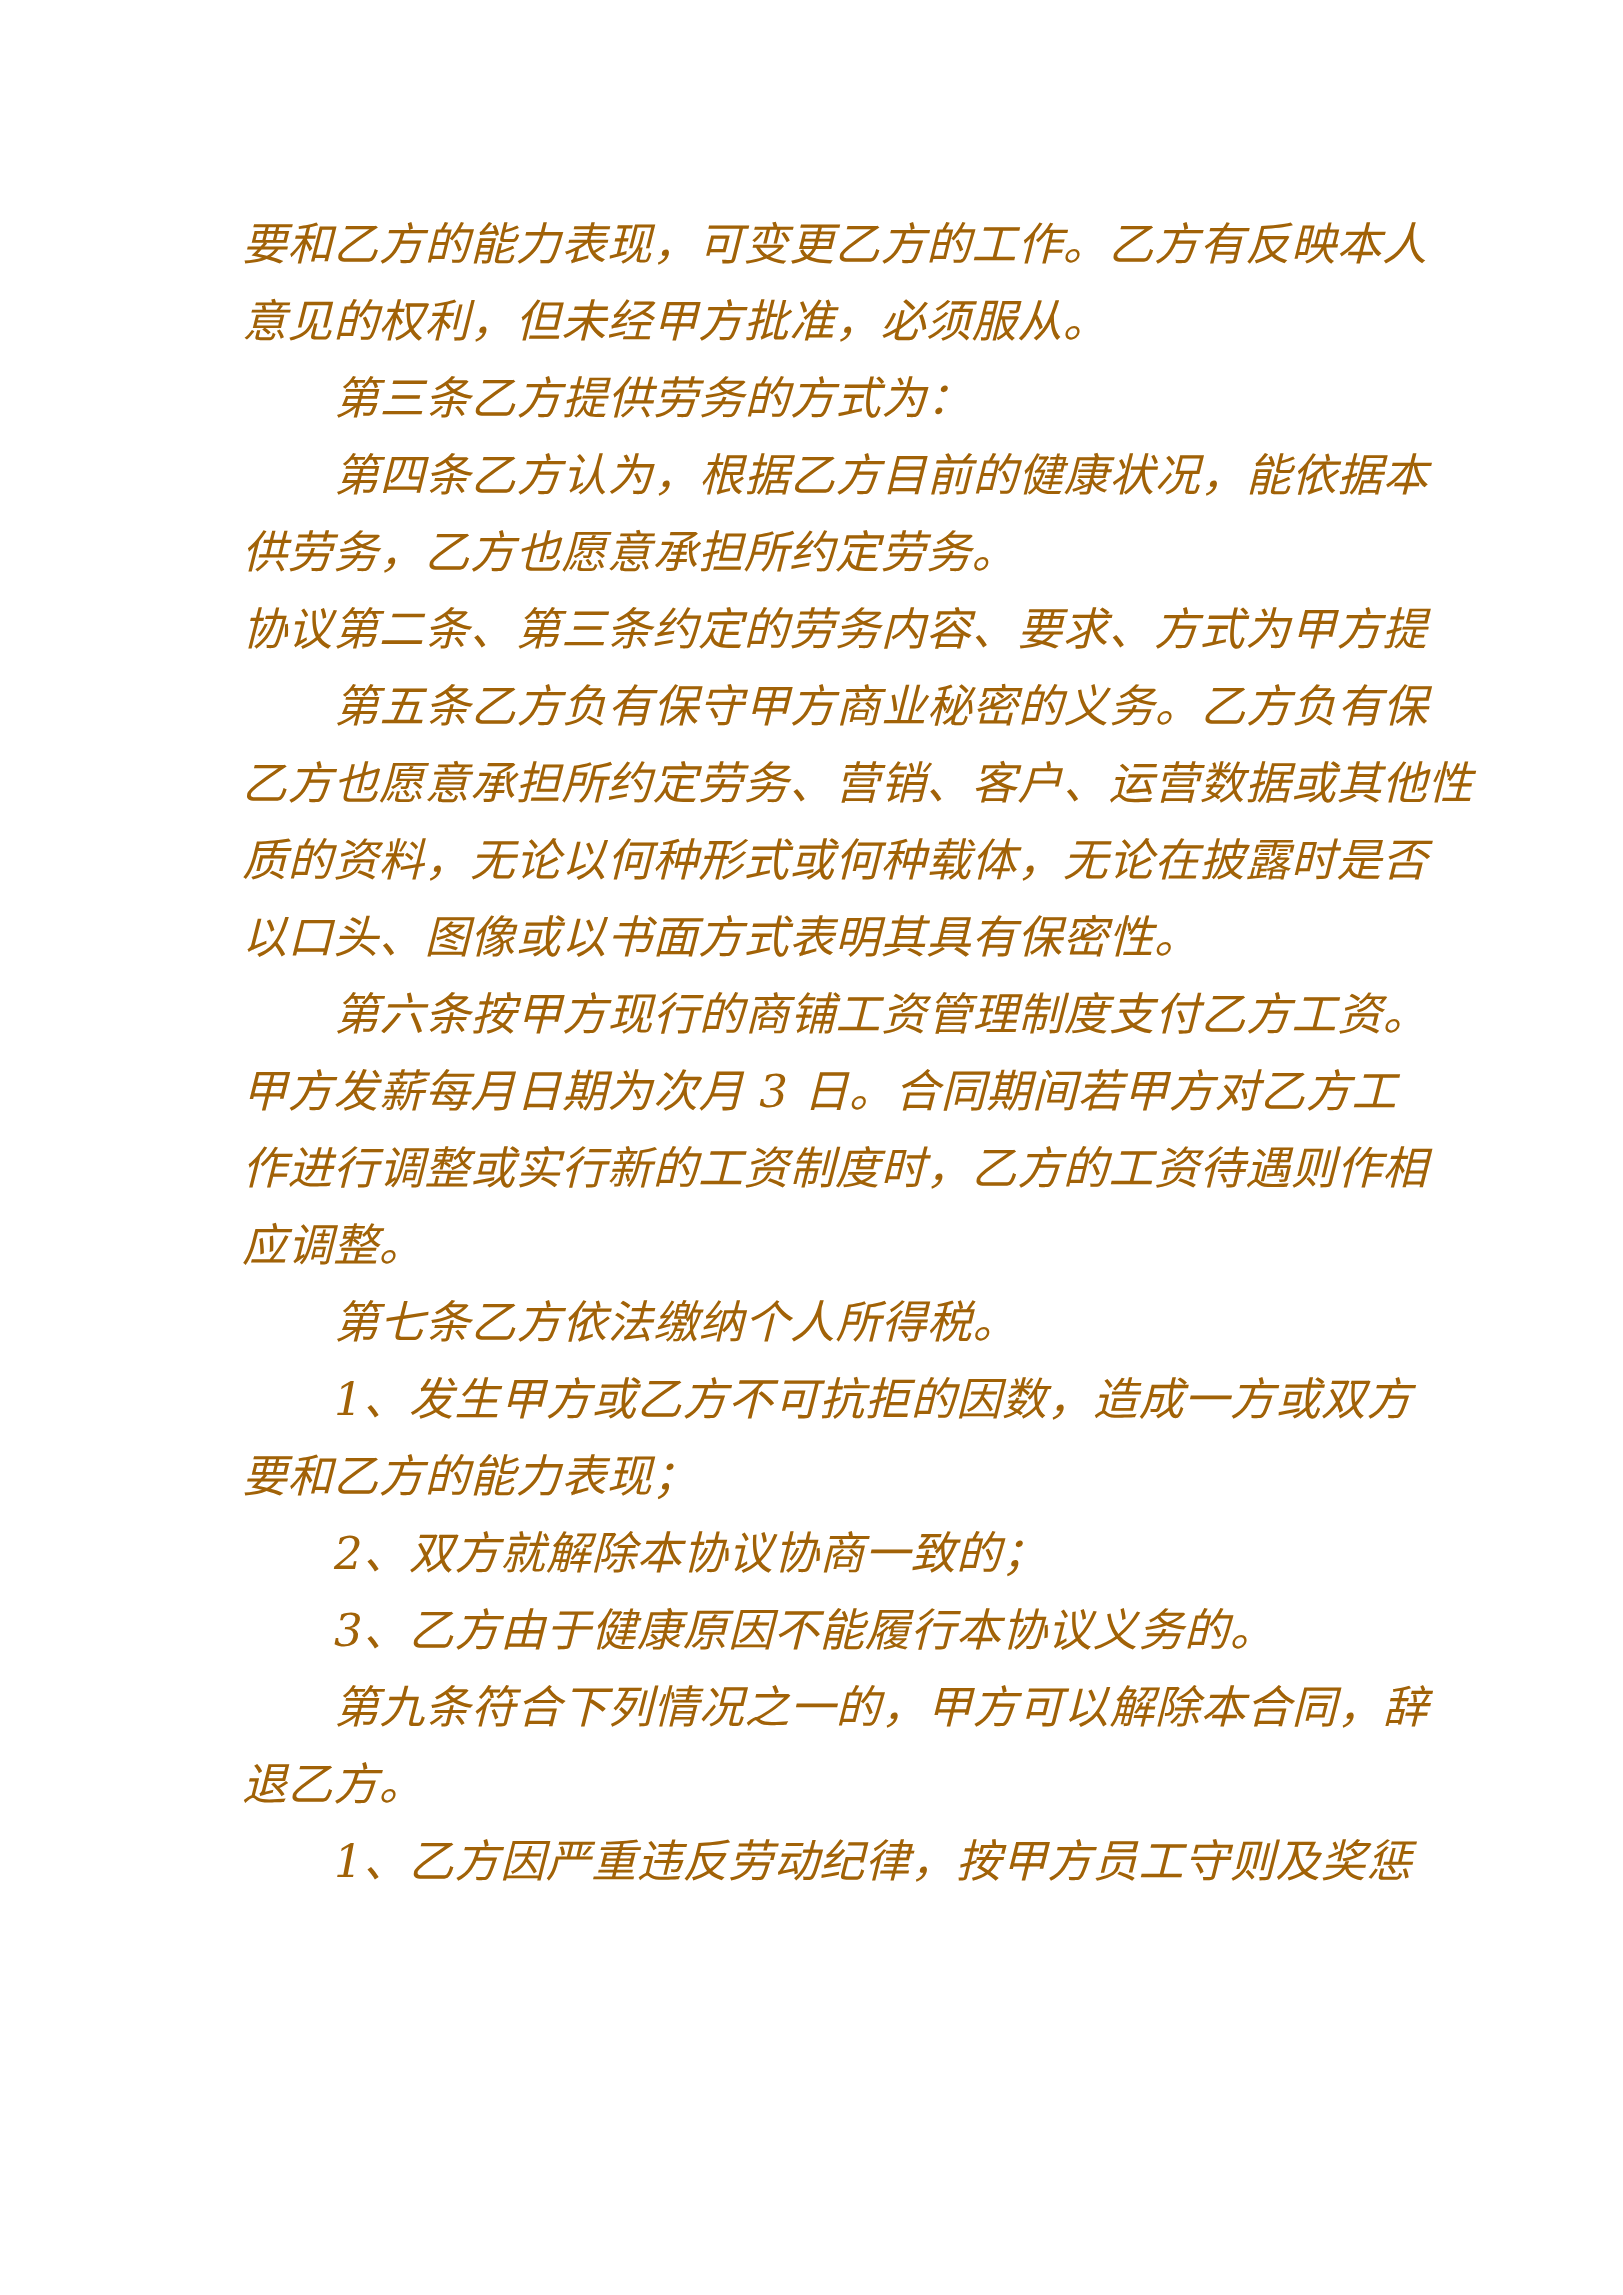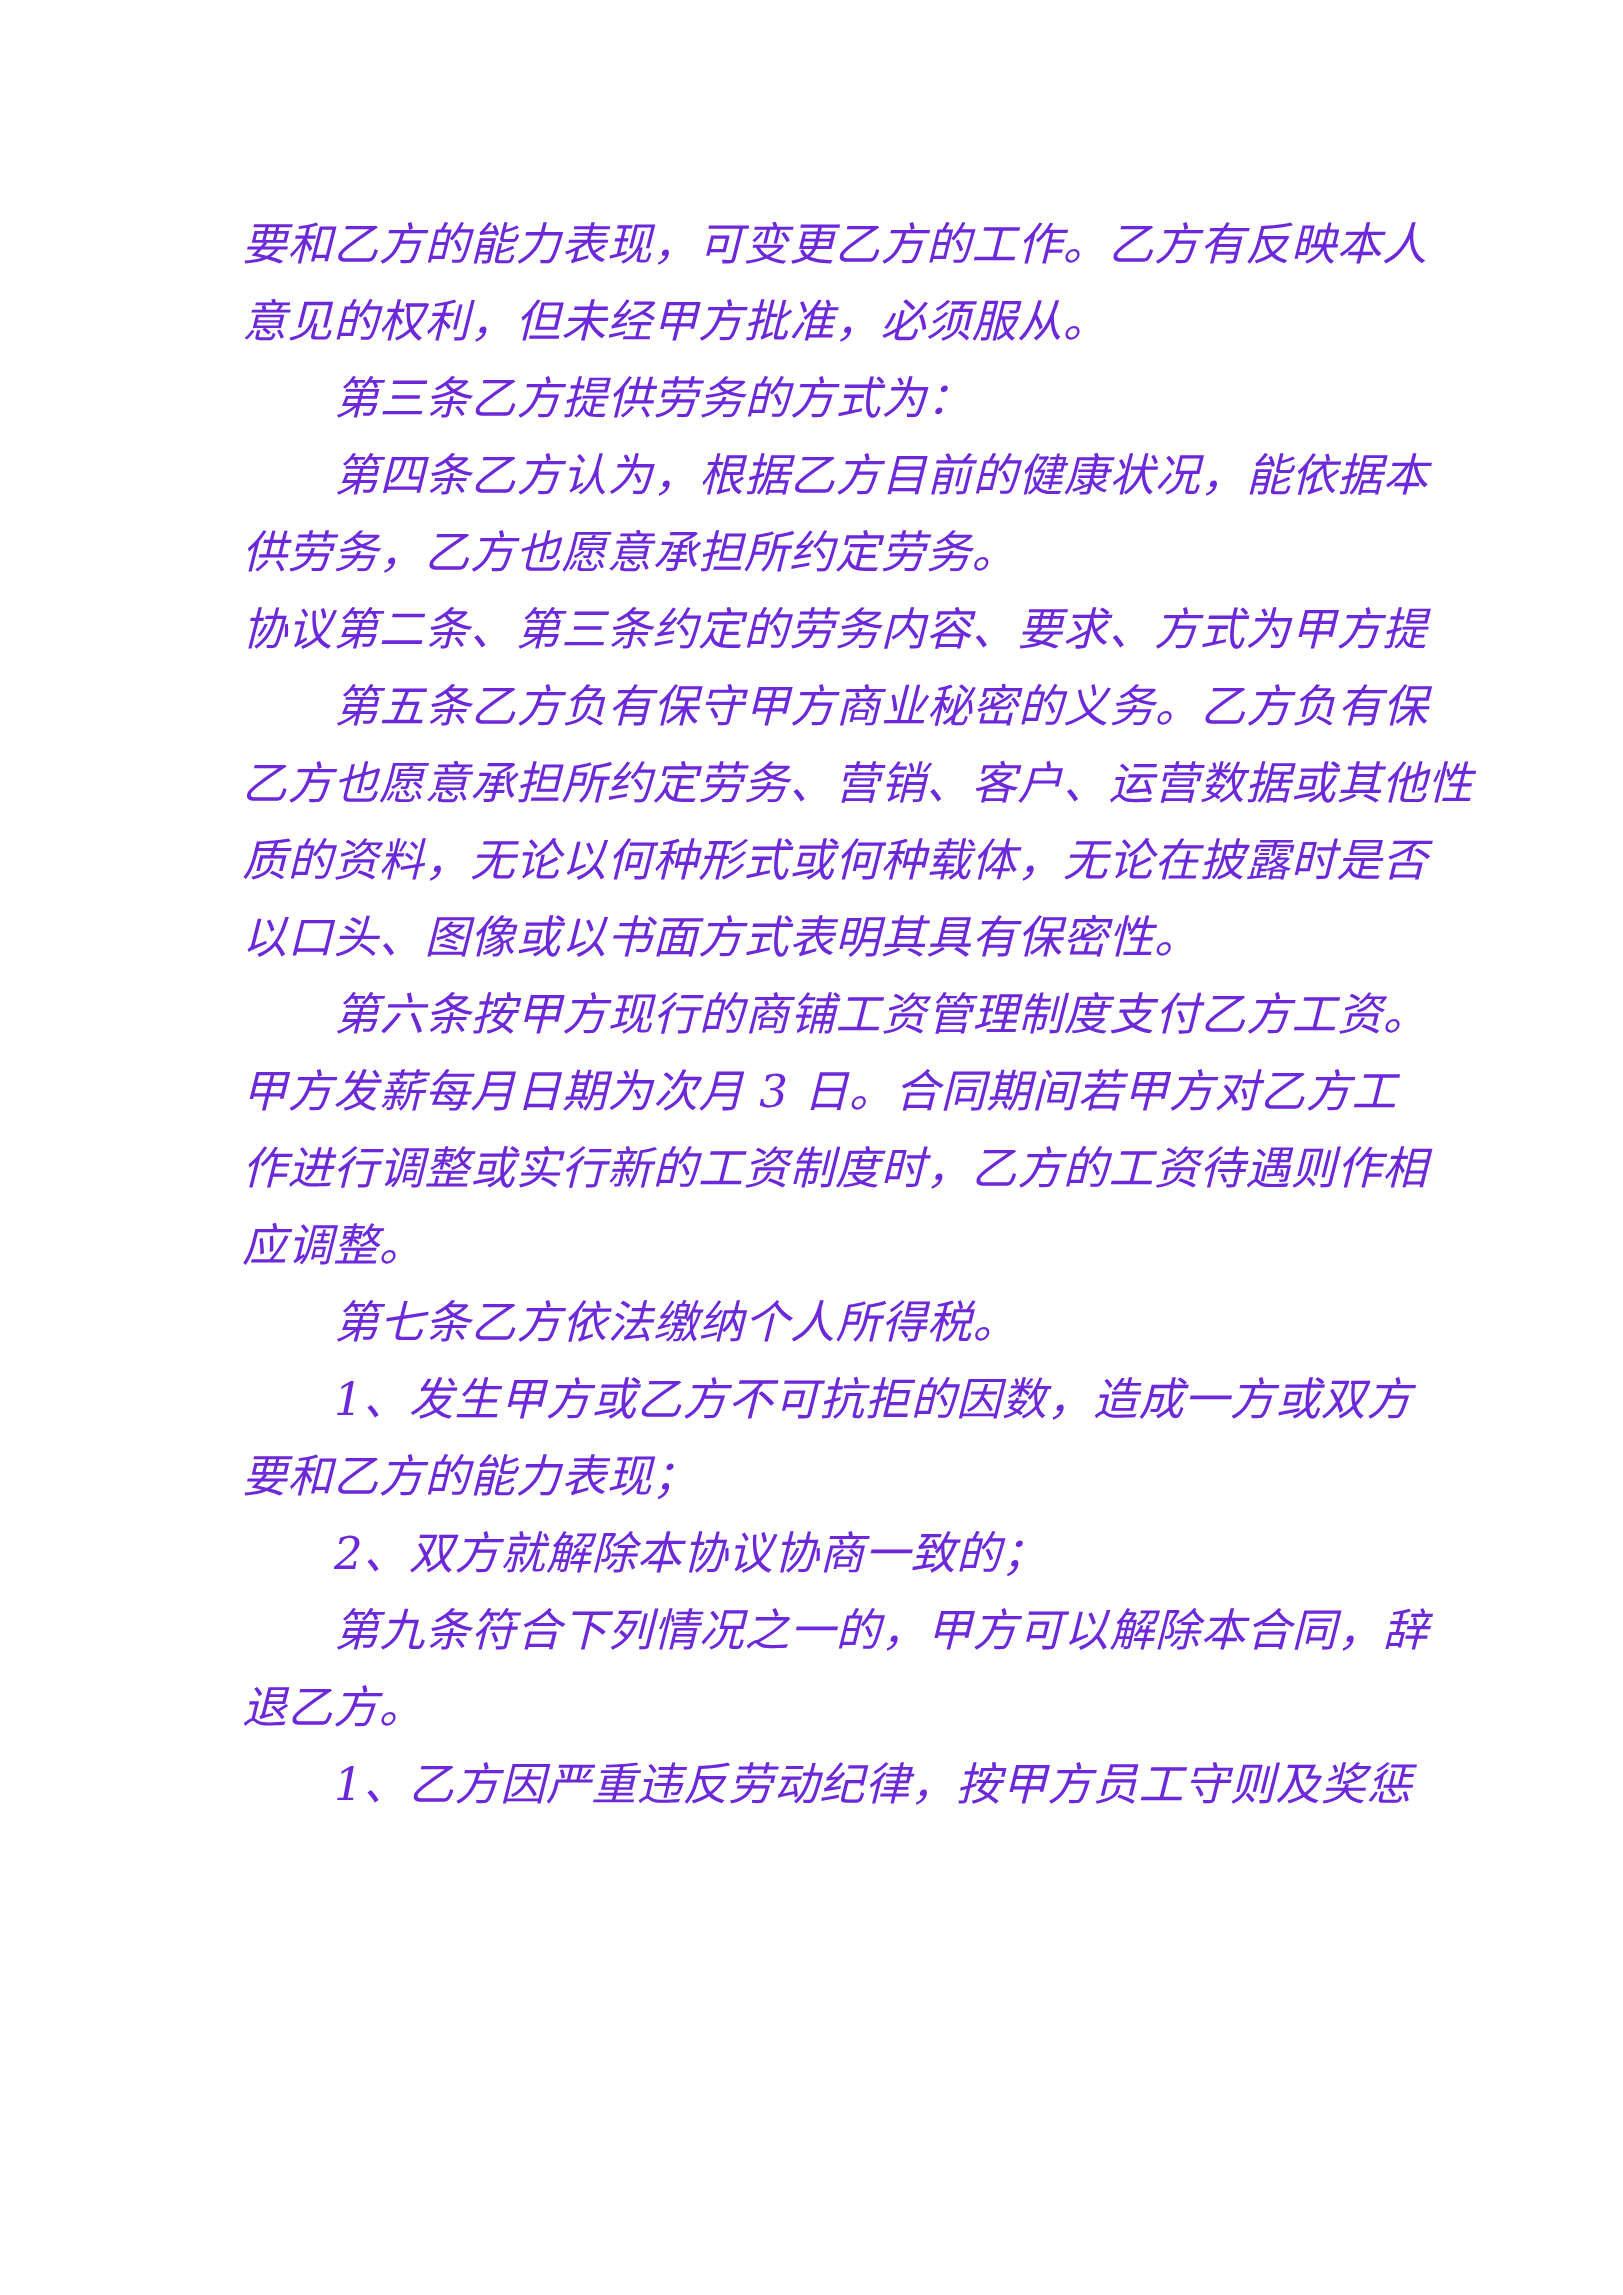--- a/index.html
+++ b/index.html
@@ -21,21 +21,21 @@
     width: 1623px;
     height: 2295px;
     background: #ffffff;
     overflow: hidden;
   }
   .text-block {
     position: absolute;
     left: 242px;
     top: 206px;
     width: 1155px;
-    color: #6d28d9;
+    color: #a16207;
     font-size: 45px;
     font-style: italic;        
     font-weight: 400;
     letter-spacing: 0.6px;
   }
   .line {
     height: 77px;
     line-height: 77px;
     white-space: nowrap;
   }
@@ -63,18 +63,19 @@
       <div class="line fill">质的资料，无论以何种形式或何种载体，无论在披露时是否</div>
       <div class="line">以口头、图像或以书面方式表明其具有保密性。</div>
       <div class="line indent fill">第六条按甲方现行的商铺工资管理制度支付乙方工资。</div>
       <div class="line fill">甲方发薪每月日期为次月 3 日。合同期间若甲方对乙方工</div>
       <div class="line fill">作进行调整或实行新的工资制度时，乙方的工资待遇则作相</div>
       <div class="line">应调整。</div>
       <div class="line indent">第七条乙方依法缴纳个人所得税。</div>
       <div class="line indent fill">1、发生甲方或乙方不可抗拒的因数，造成一方或双方</div>
       <div class="line">要和乙方的能力表现；</div>
       <div class="line indent">2、双方就解除本协议协商一致的；</div>
+      <div class="line indent">3、乙方由于健康原因不能履行本协议义务的。</div>
       <div class="line indent fill">第九条符合下列情况之一的，甲方可以解除本合同，辞</div>
       <div class="line">退乙方。</div>
       <div class="line indent fill">1、乙方因严重违反劳动纪律，按甲方员工守则及奖惩</div>
     </div>
 </div>
 
 
 </body></html>

